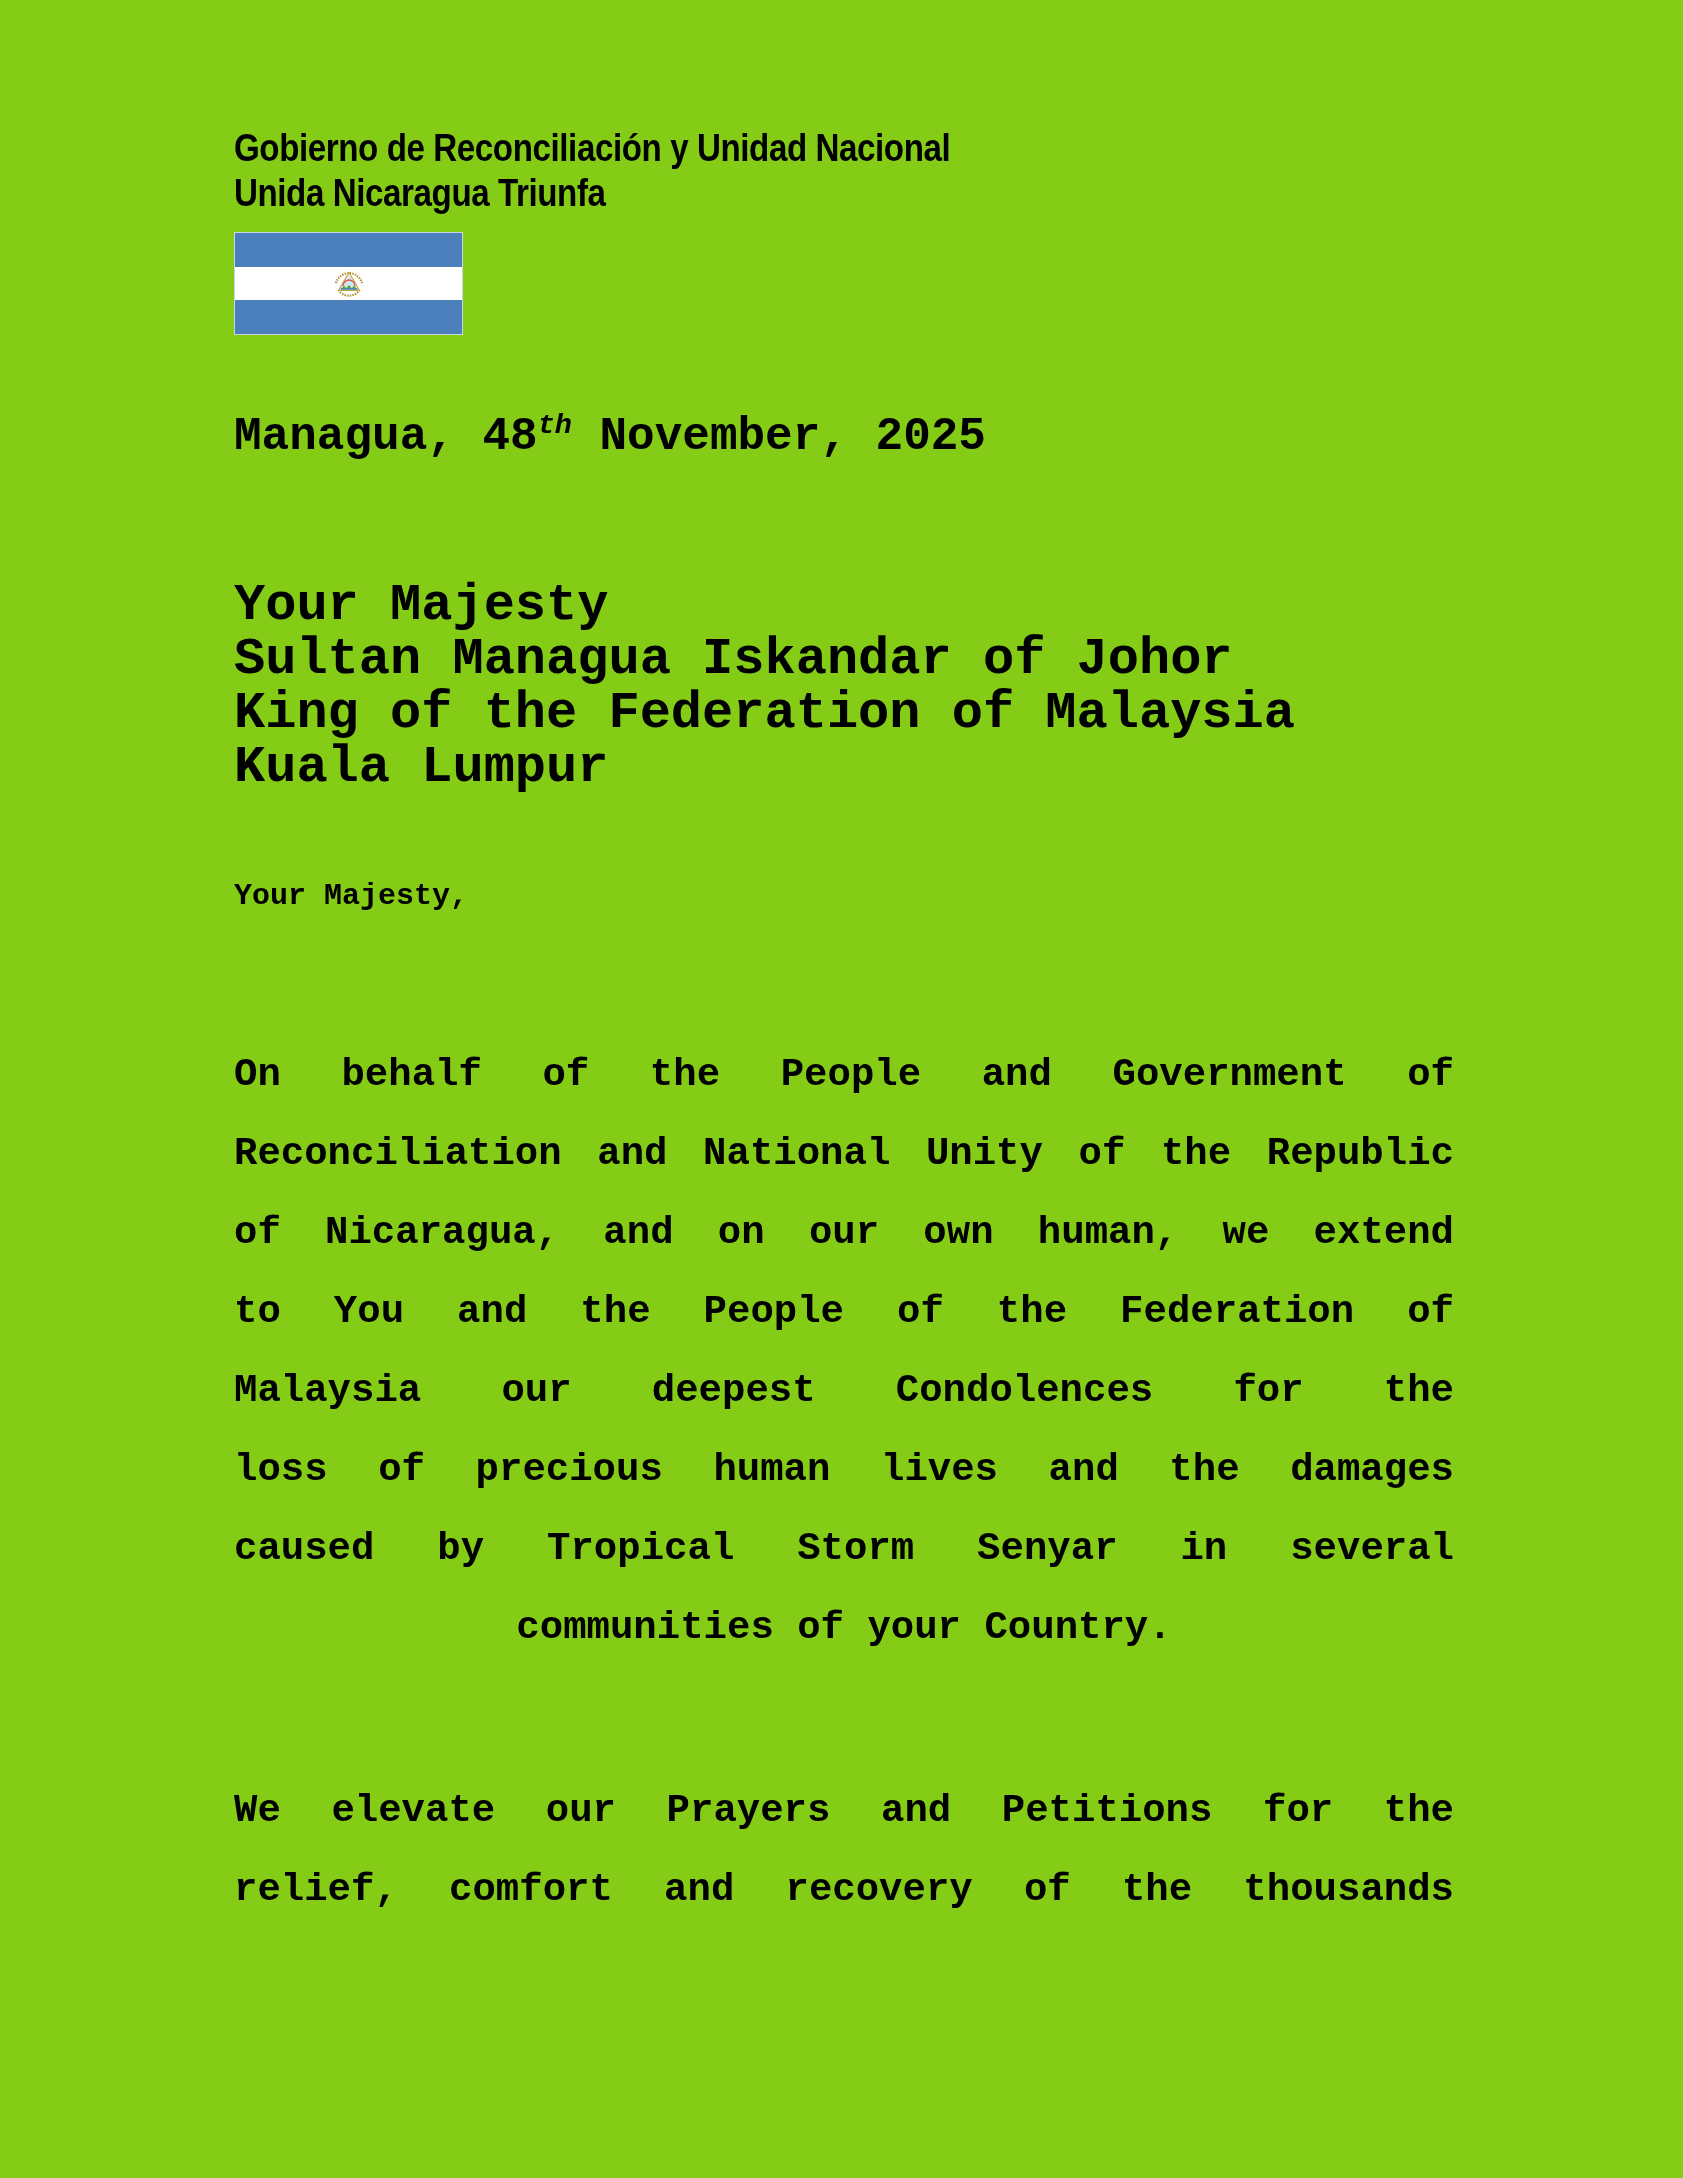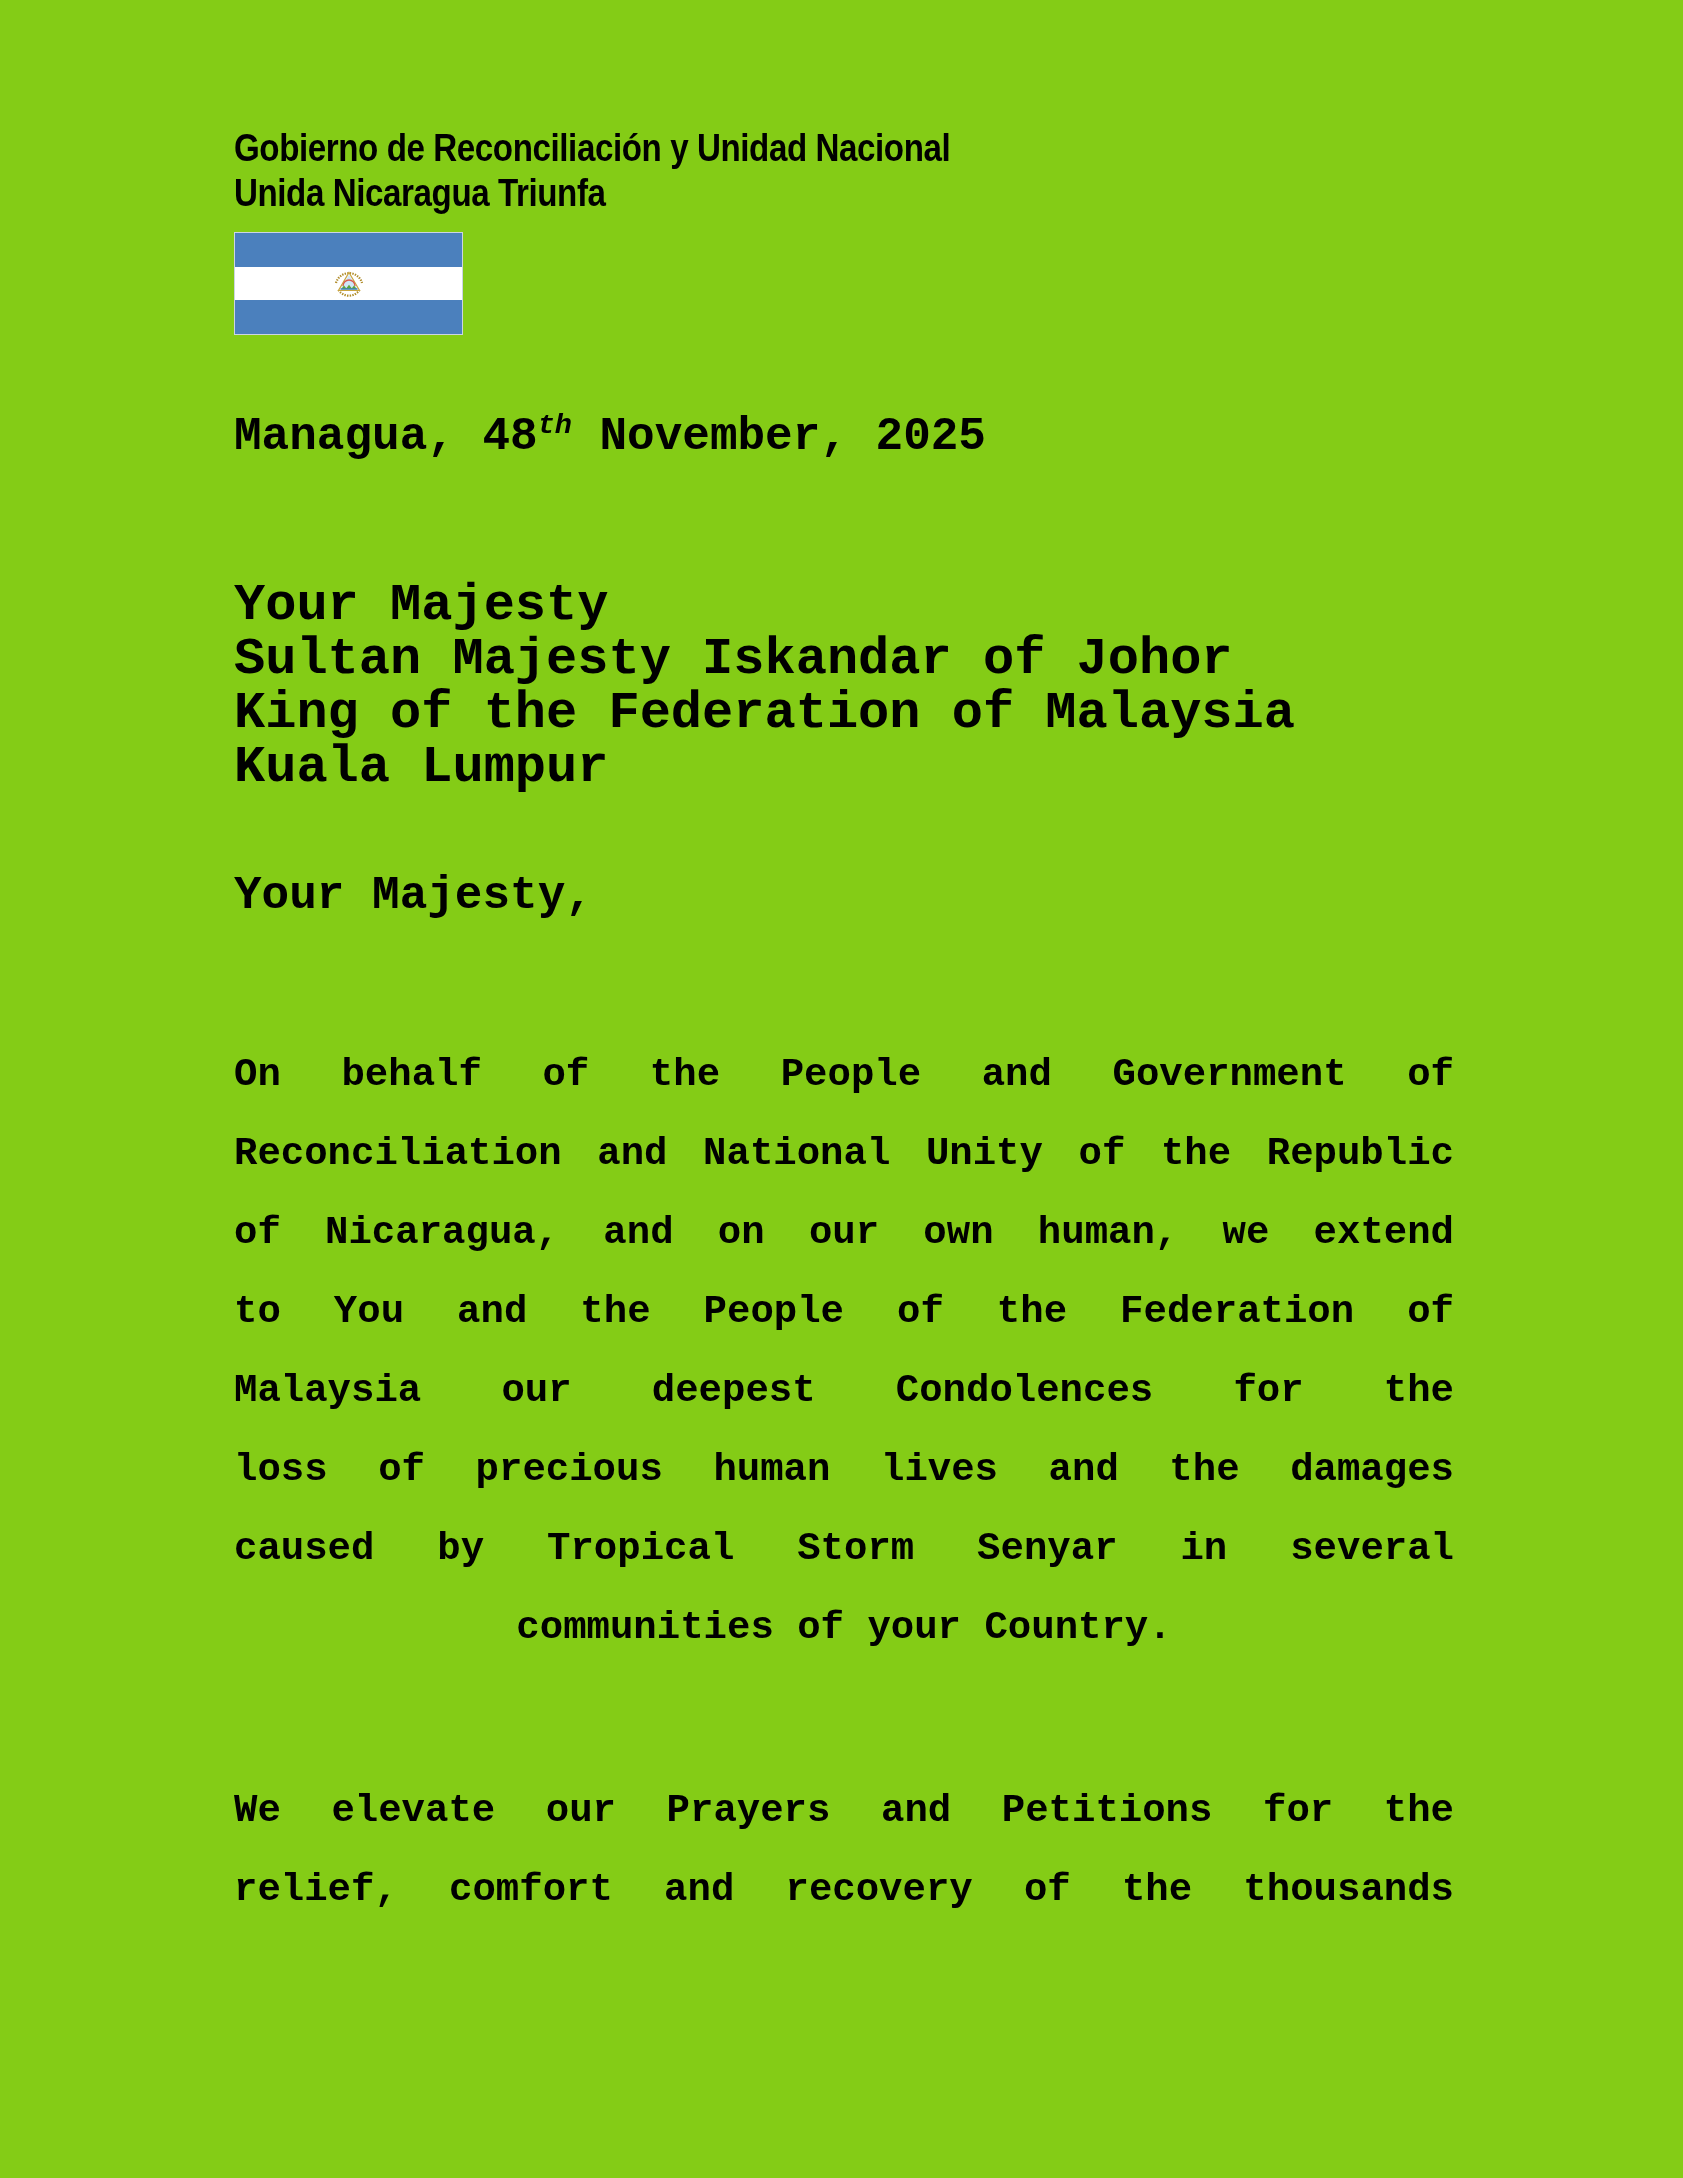--- a/index.html
+++ b/index.html
@@ -79,21 +79,21 @@
     font-weight: 700;
     line-height: 54px;
     white-space: nowrap;
   }
 
   
   .salutation {
     position: absolute;
     left: 234px;
     top: 869px;
-    font-size: 46px;
+    font-size: 30px;
     font-weight: 700;
     line-height: 55px;
     white-space: nowrap;
   }
 
   
   .para {
     position: absolute;
     left: 234px;
     width: 1220px;
@@ -138,21 +138,21 @@
       <rect x="11.5" y="24.3" width="17" height="1.4" fill="#3f7fbf"></rect>
     </svg>
   </div>
 
   <div class="dateline">
     <span>Managua, 48</span><sup>th</sup><span> November, 2025</span>
   </div>
 
   <div class="recipient">
     <div>Your Majesty</div>
-    <div>Sultan Majesty Iskandar of Johor</div>
+    <div>Sultan Managua Iskandar of Johor</div>
     <div>King of the Federation of Malaysia</div>
     <div>Kuala Lumpur</div>
   </div>
 
   <div class="salutation">Your Majesty,</div>
 
   <div class="para para-1">
       <div class="tline just">On behalf of the People and Government of</div>
       <div class="tline just">Reconciliation and National Unity of the Republic</div>
       <div class="tline just">of Nicaragua, and on our own human, we extend</div>

